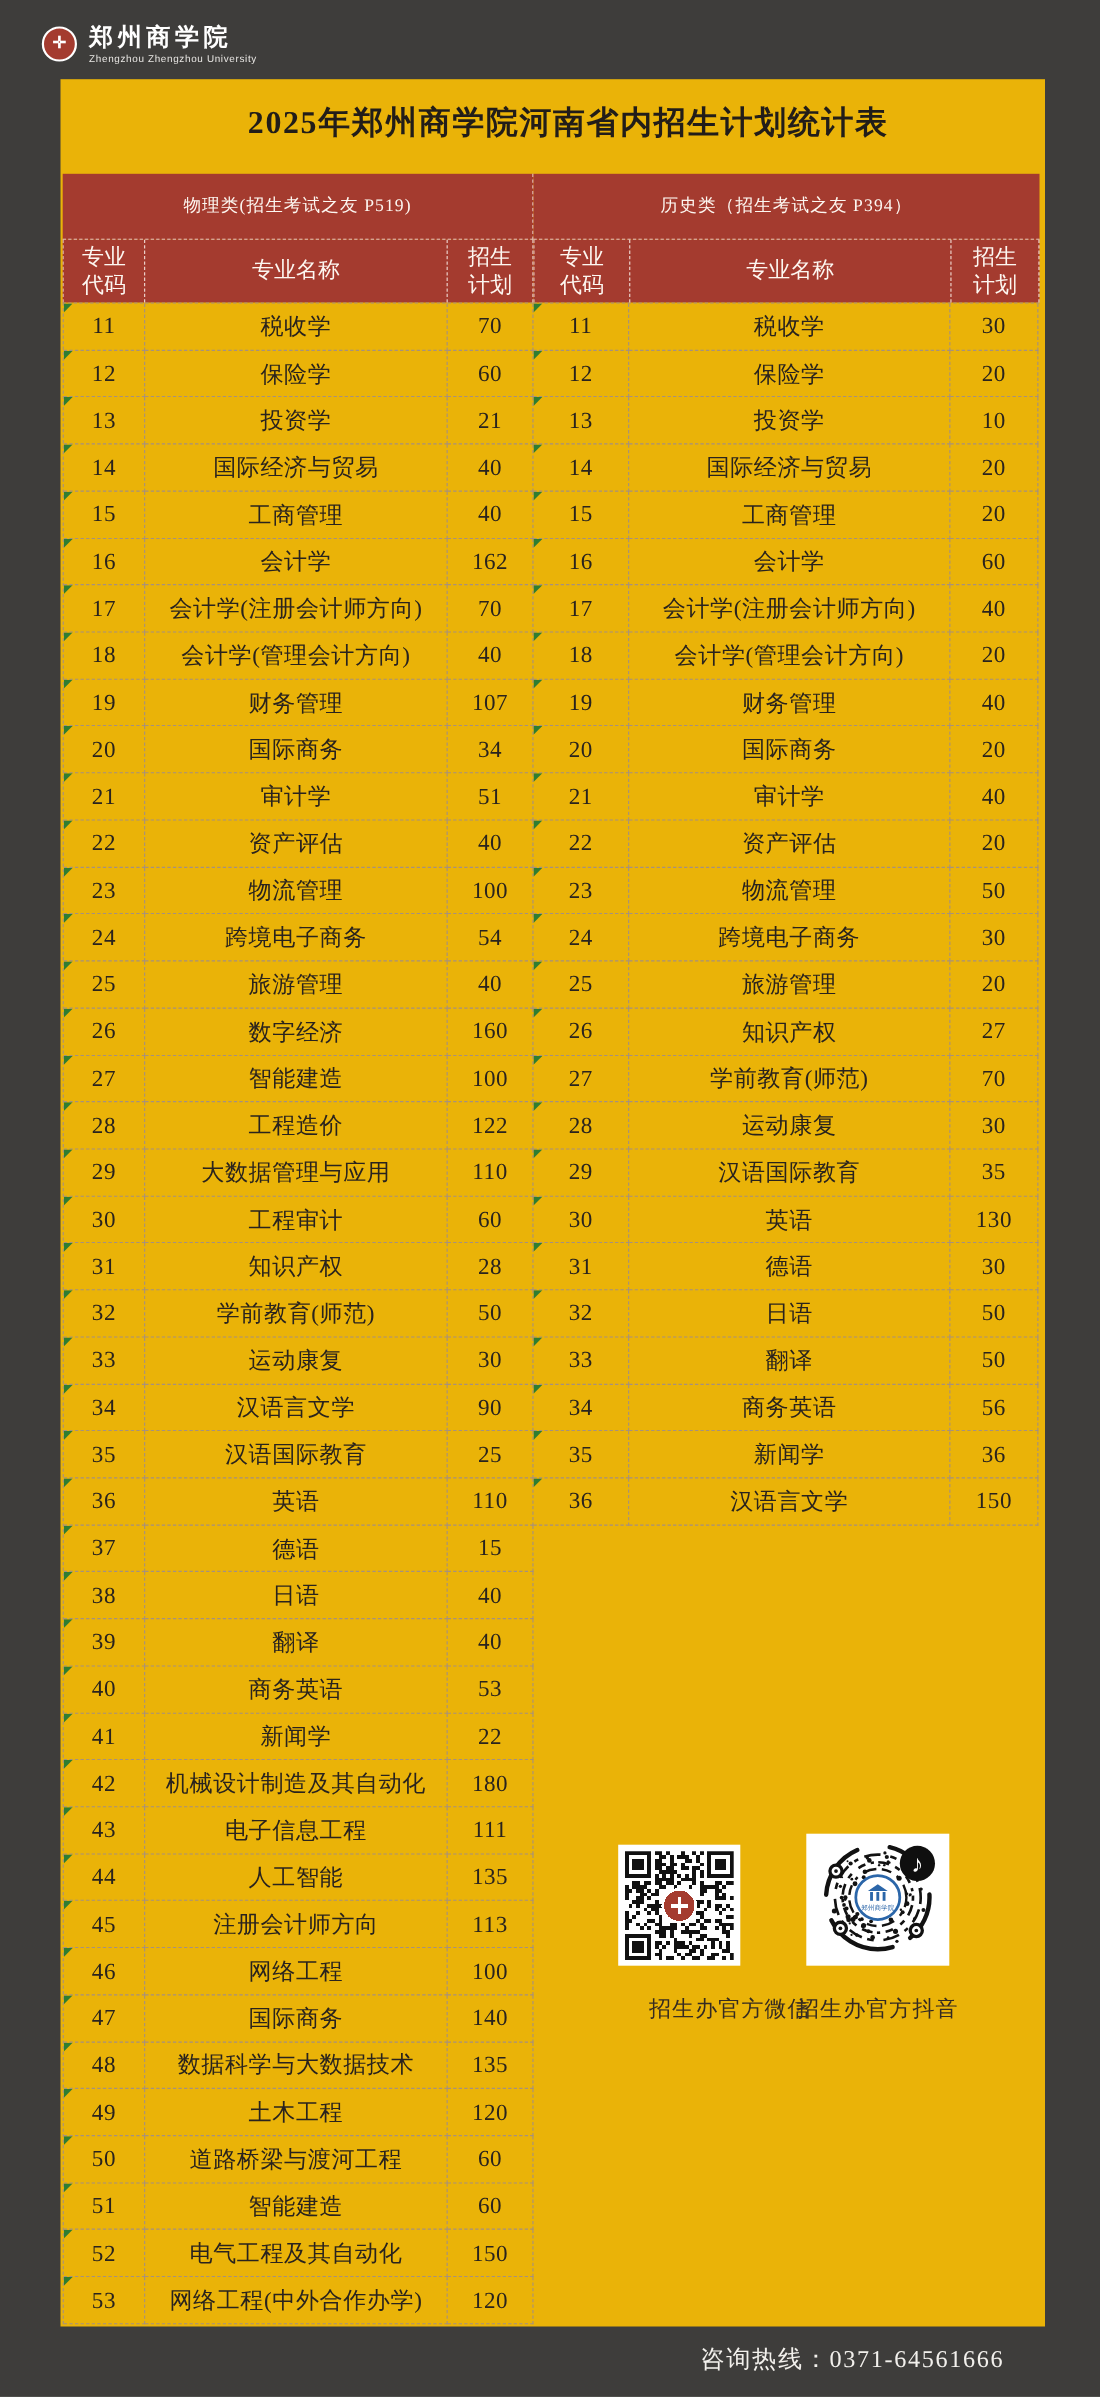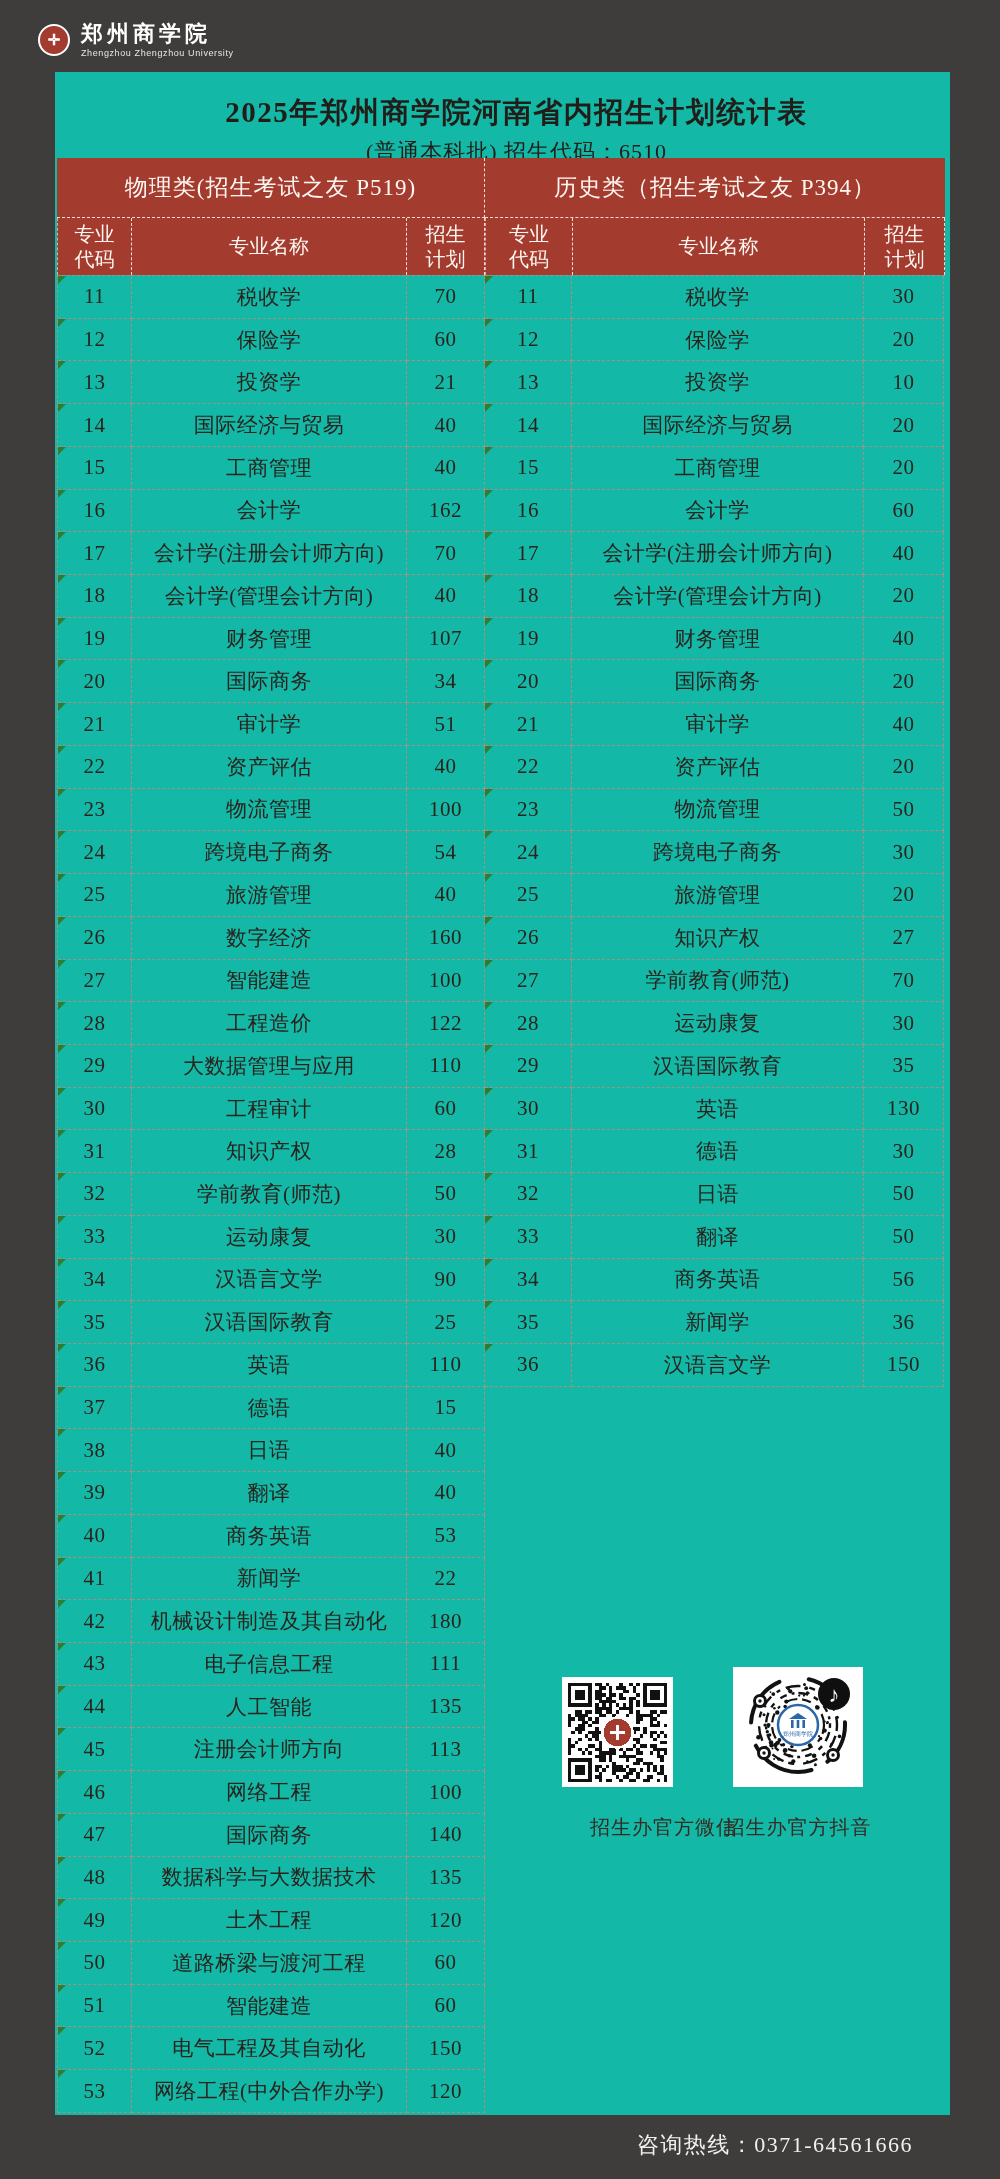--- a/index.html
+++ b/index.html
@@ -13,33 +13,33 @@
   .emblem {
     width:28px; height:28px; border-radius:50%;
     background:#a43b2f; border:2px solid #ffffff;
     color:#fff; display:flex; align-items:center; justify-content:center;
     font-size:15px; font-weight:bold; line-height:1;
   }
   .logo-cn { color:#ffffff; font-size:22px; font-weight:bold; letter-spacing:4px; line-height:1.1; }
   .logo-en { color:#e9e7e4; font-size:9px; letter-spacing:0.6px; margin-top:2px;
              font-family:"Liberation Sans",sans-serif; }
   
-  .card { position:absolute; left:55px; top:72px; width:895px; height:2043px; background:#14b8a6; }
+  .card { position:absolute; left:55px; top:72px; width:895px; height:2043px; background:#eab308; }
   .titles { position:absolute; top:0; left:14px; width:895px; text-align:center; color:#221d19; }
   .title { margin:22px 0 0 0; font-size:29px; font-weight:bold; letter-spacing:1.5px; line-height:36px; }
   .subtitle { margin:9px 0 0 0; font-size:22px; letter-spacing:1px; line-height:26px; }
   
   .tables { position:absolute; left:2px; top:86px; width:888px; }
   .tbl { position:absolute; top:0; }
   .tbl-left  { left:0px;   width:428px; }
   .tbl-right { left:428px; width:460px; }
   .cat {
     height:60px; background:#a43b2f; color:#fdf7f1;
     display:flex; align-items:center; justify-content:center;
-    font-size:23px; letter-spacing:1px;
+    font-size:16px; letter-spacing:1px;
     border-bottom:1px dashed rgba(255,250,244,.85);
     box-sizing:border-box;
   }
   .tbl-left .cat { border-right:1px dashed rgba(255,250,244,.85); }
   .thead { display:grid; height:57px; background:#a43b2f; color:#fdf7f1;
            border-left:1px dashed rgba(255,250,244,.6); box-sizing:border-box; }
   .tbl-left  .thead { grid-template-columns:74px 275px 78px; }
   .tbl-right .thead { grid-template-columns:87px 292px 80px; }
   .th { display:flex; align-items:center; justify-content:center; text-align:center;
         font-size:20px; line-height:1.25; border-right:1px dashed rgba(255,250,244,.85); }
@@ -77,21 +77,20 @@
     <div>
       <div class="logo-cn">郑州商学院</div>
       <div class="logo-en">Zhengzhou Zhengzhou University</div>
     </div>
   </div>
 
   <div class="card">
 
     <div class="titles">
       <div class="title">2025年郑州商学院河南省内招生计划统计表</div>
-      <div class="subtitle">(普通本科批) 招生代码：6510</div>
     </div>
 
     <div class="tables">
 
       <div class="tbl tbl-left">
         <div class="cat">物理类(招生考试之友 P519)</div>
         <div class="thead">
           <div class="th">
               <span class="stack">专业代码</span>
             </div>

